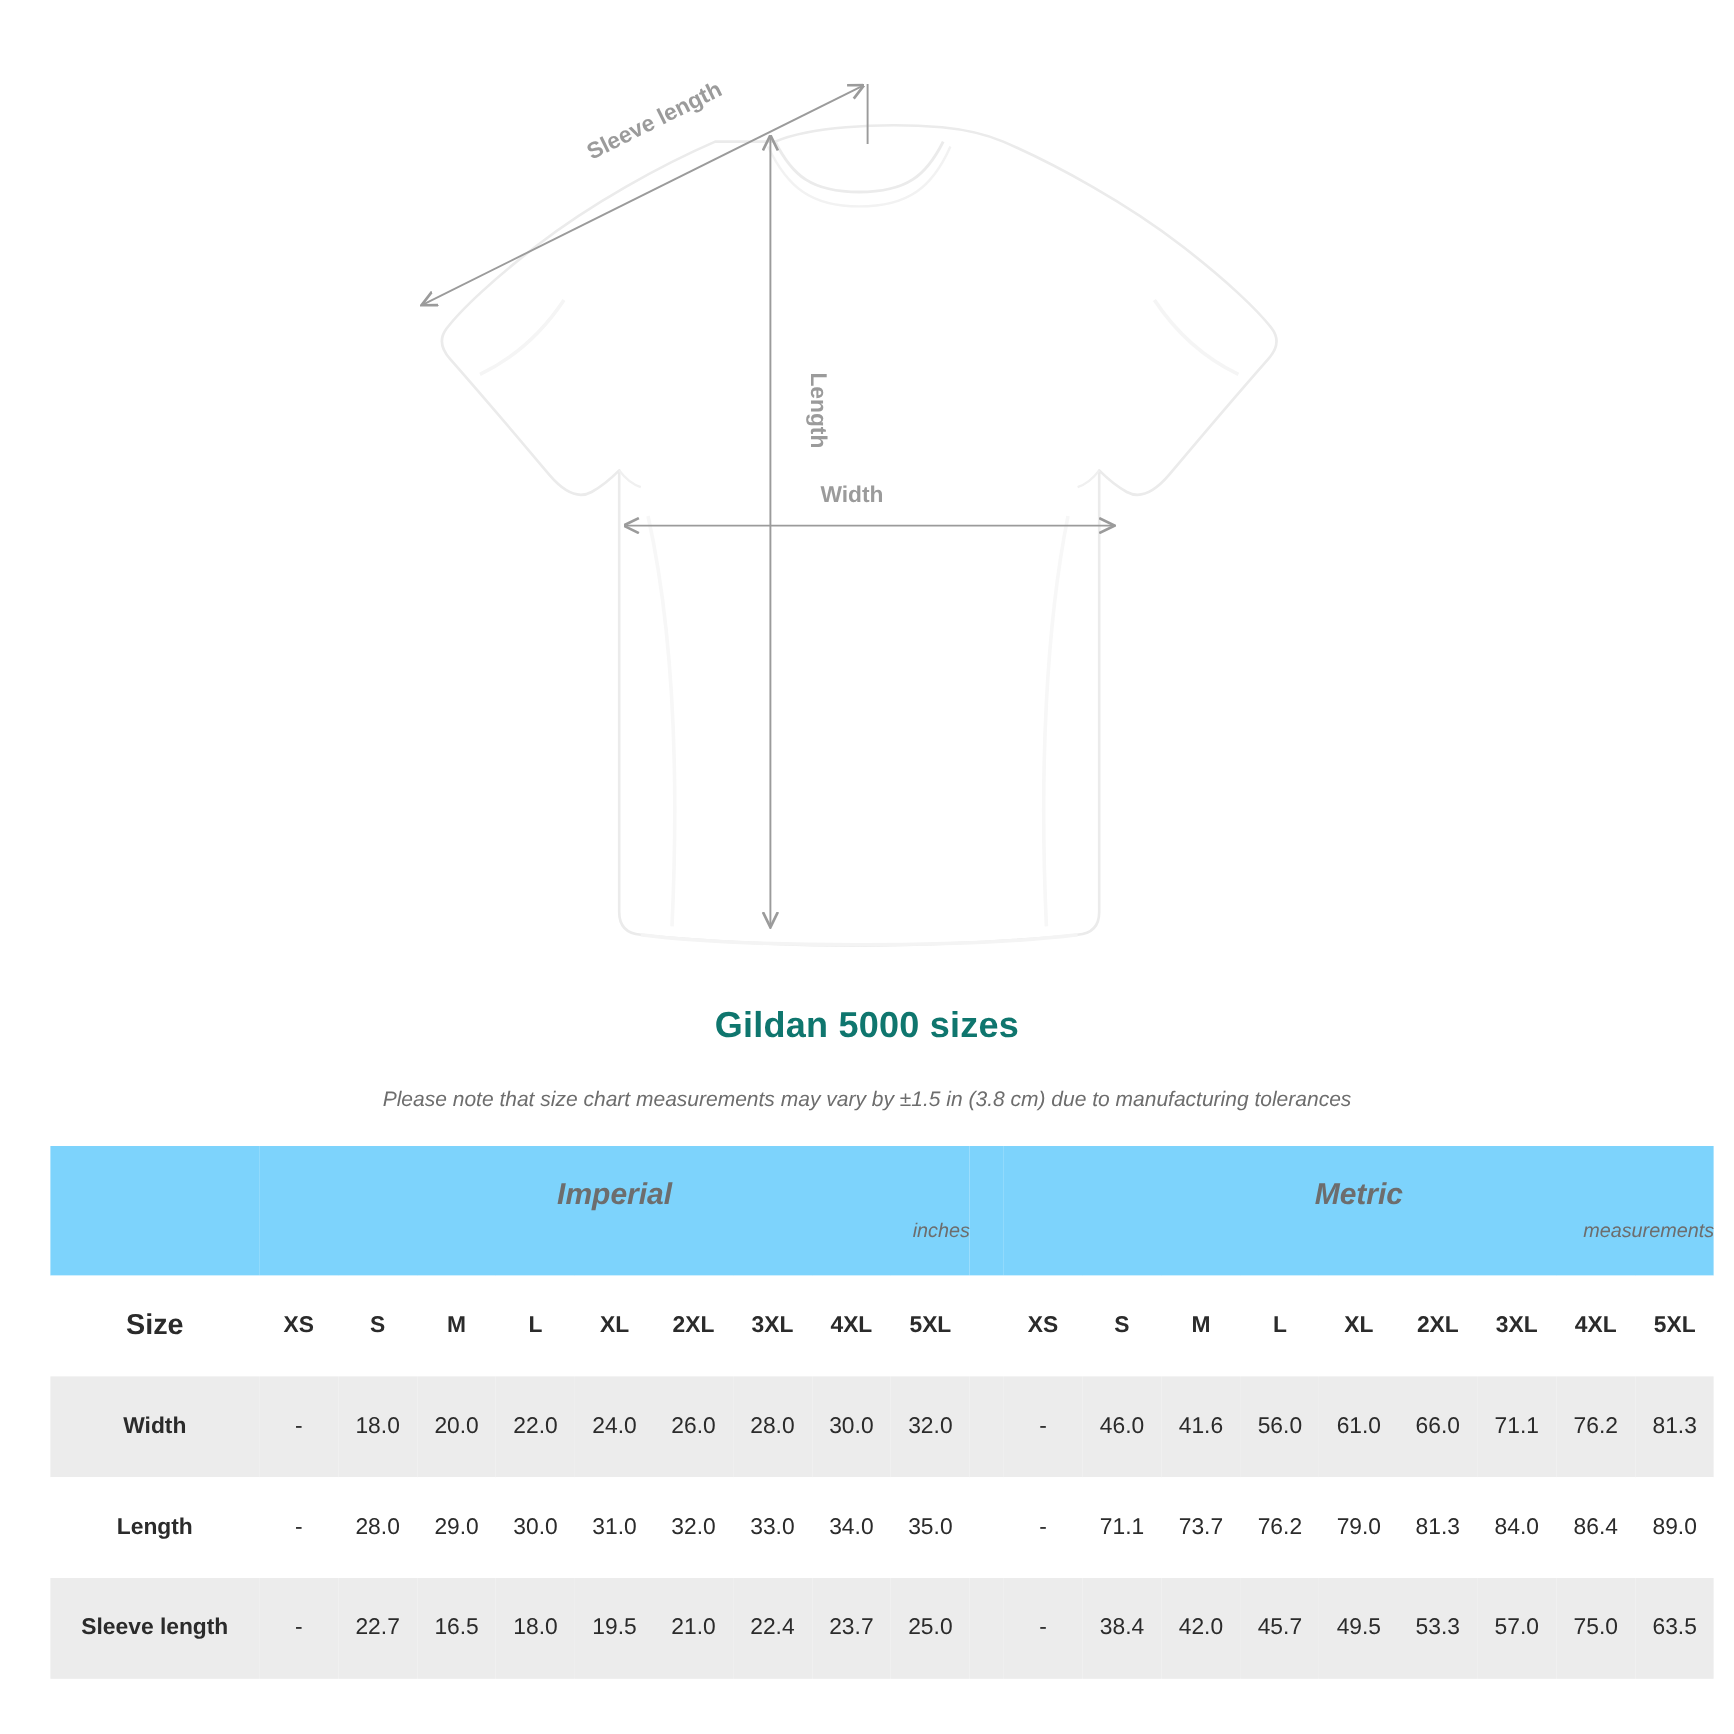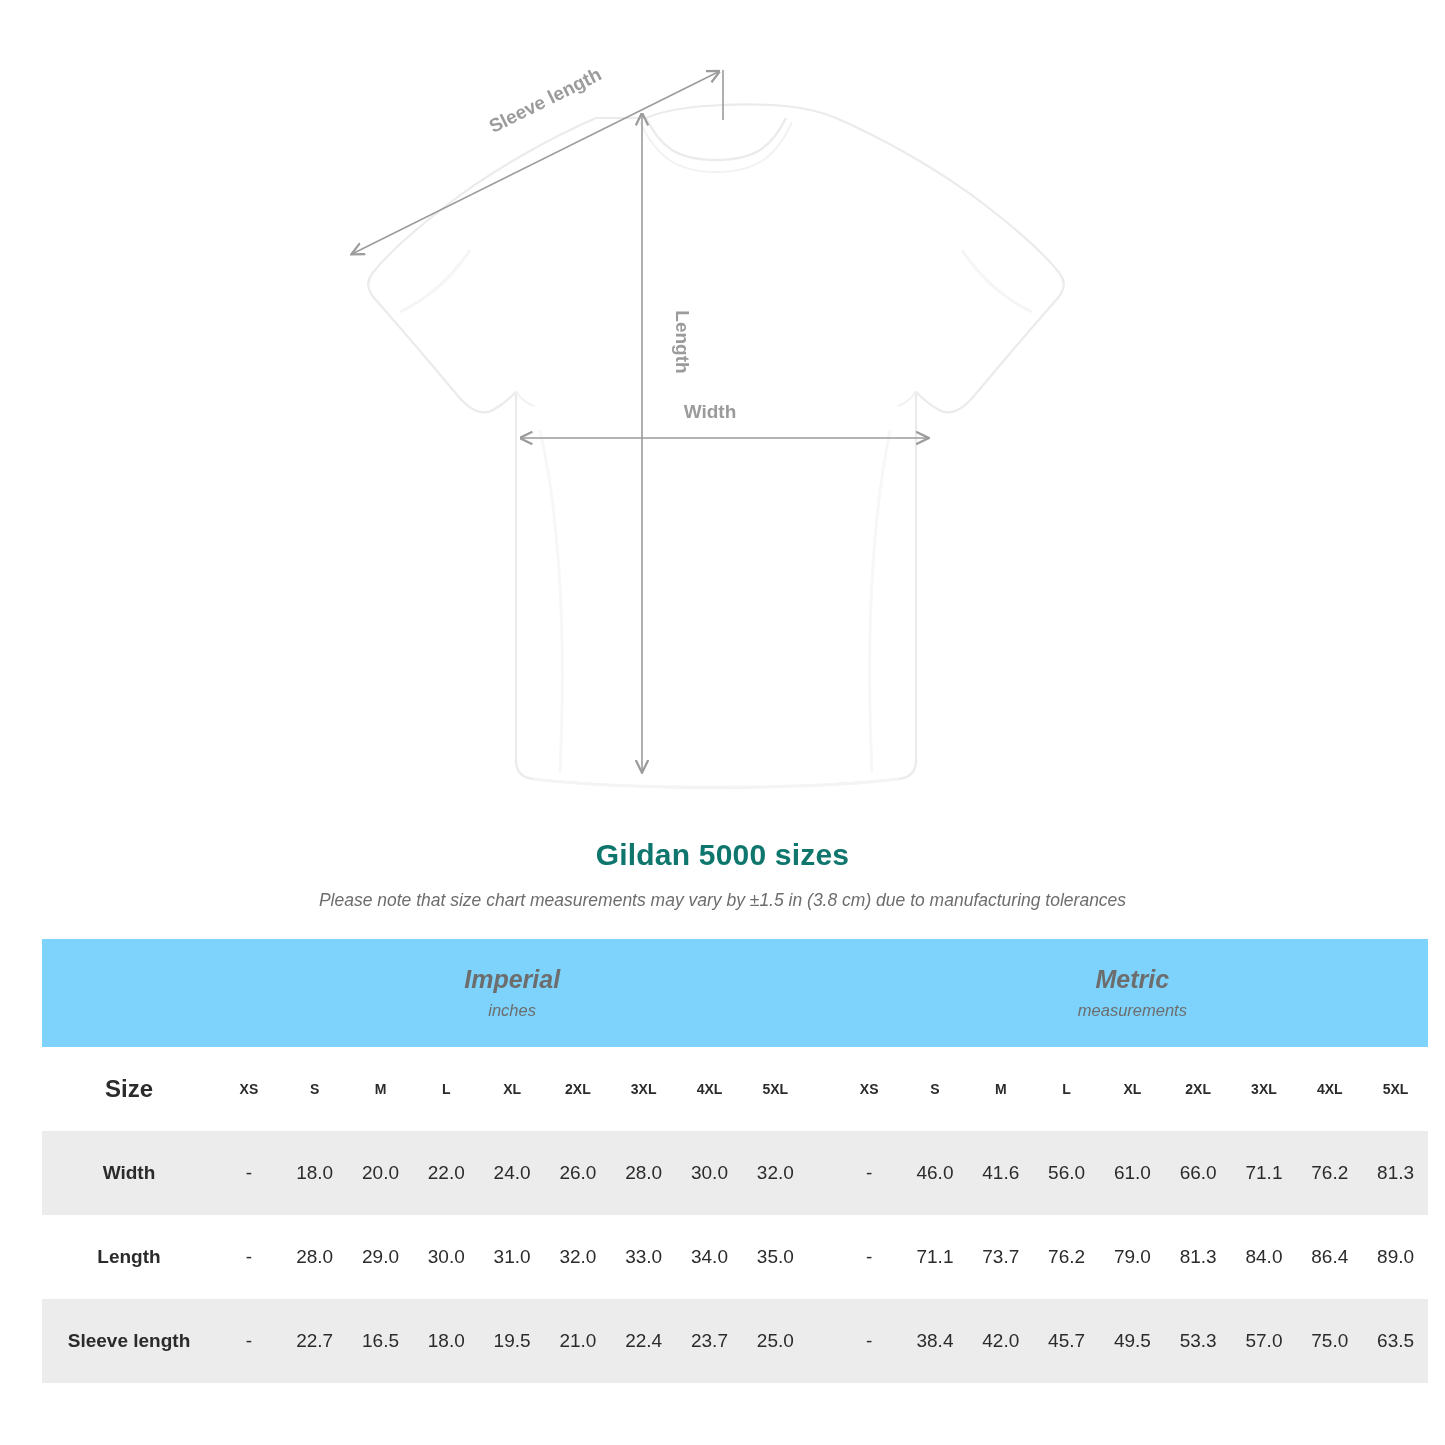--- a/index.html
+++ b/index.html
@@ -39,21 +39,21 @@
   .chart-title {
     font-size: 30px;
     font-weight: bold;
     color: #0f766e;
     letter-spacing: 0.2px;
   }
   .chart-note {
     font-size: 17.5px;
     font-style: italic;
     color: #6d6d6d;
-    margin-top: 18px;
+    margin-top: 34px;
   }
 
   
   .table-wrap {
     margin: 28px 42px 0 42px;
   }
   table.size-table {
     border-collapse: collapse;
     width: 1361px;
     table-layout: fixed;
@@ -74,26 +74,27 @@
     font-style: italic;
     font-weight: bold;
     color: #6d6d6d;
     line-height: 1.1;
   }
   .unit-sub {
     font-size: 16.5px;
     font-style: italic;
     color: #6d6d6d;
     margin-top: 7px;
+    text-align: right;
   }
 
   .head-row td {
     height: 84px;
     background: #ffffff;
-    font-size: 14px;
+    font-size: 19px;
     font-weight: bold;
     color: #2b2b2b;
   }
   .head-row td.rowlabel {
     font-size: 24px;
   }
 
   .data-row td {
     height: 84px;
     font-size: 19px;

